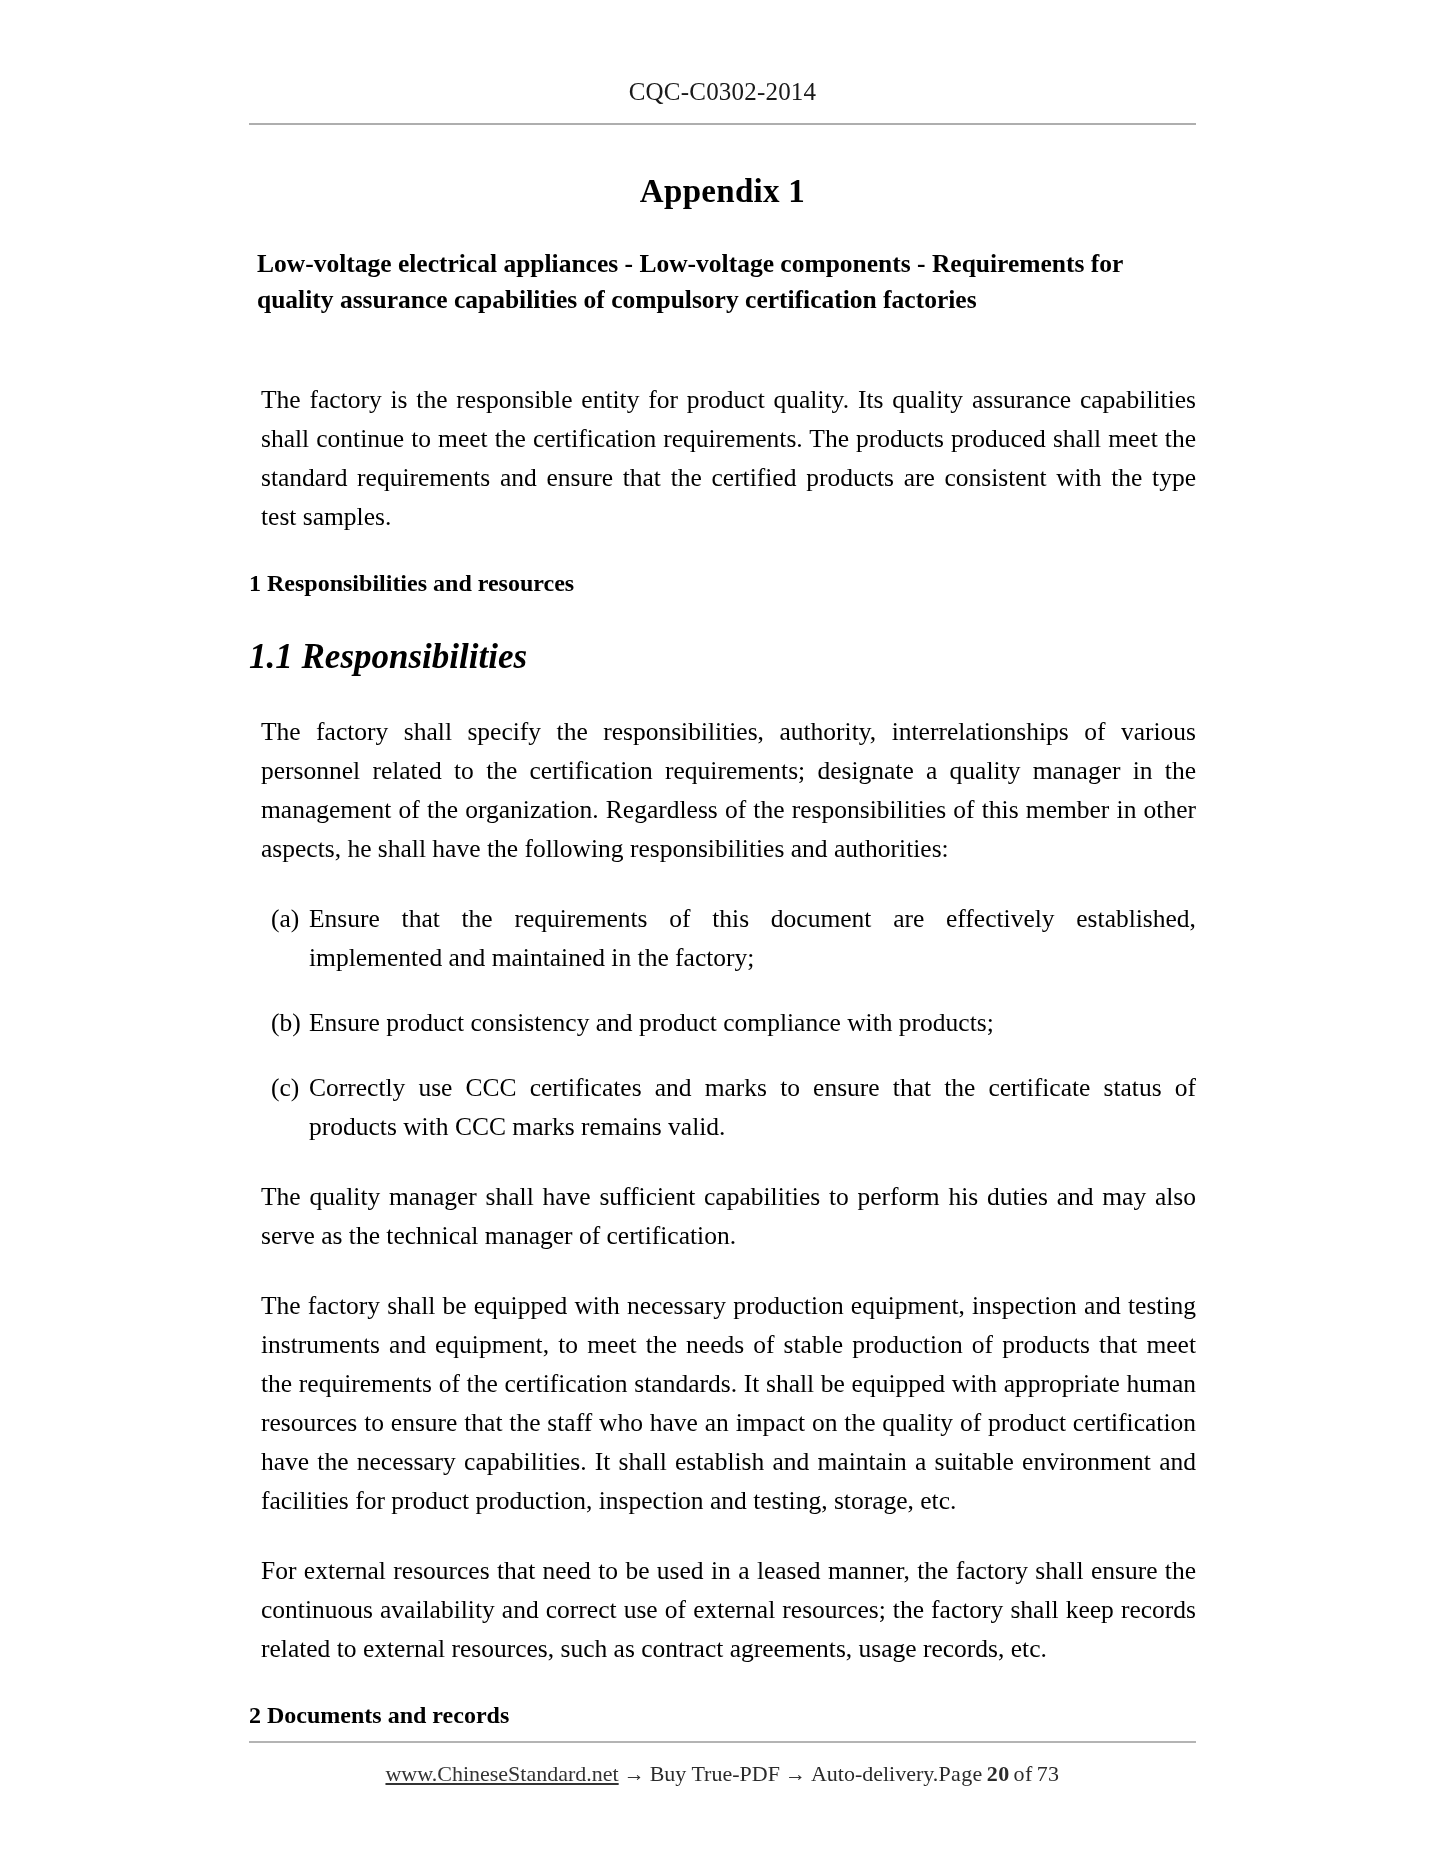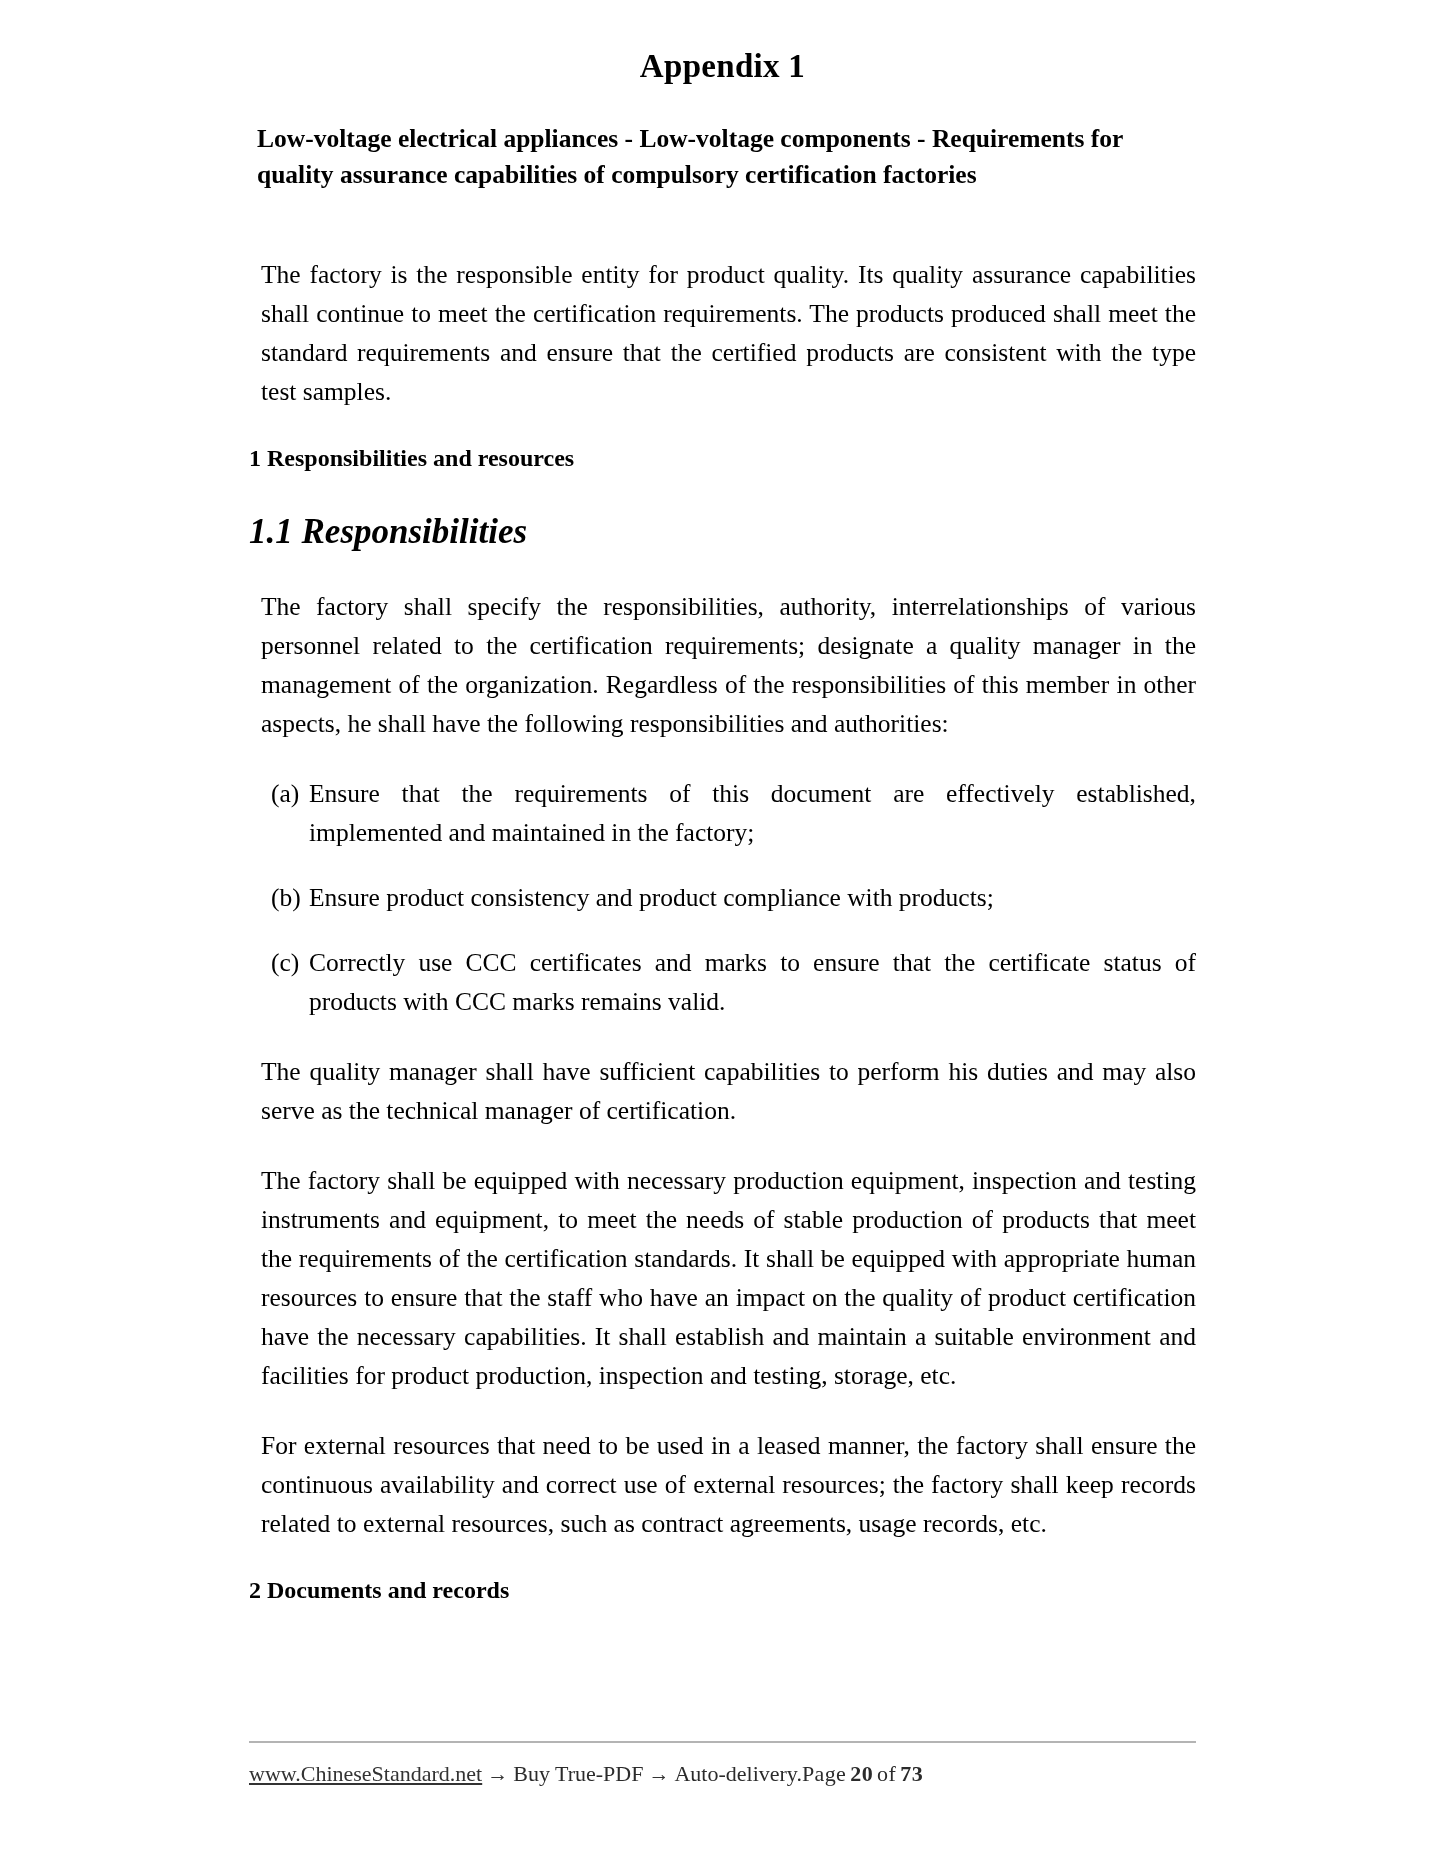--- a/index.html
+++ b/index.html
@@ -119,21 +119,21 @@
     top: 1741px;
     width: 947px;
   }
   .footer-rule {
     border-top: 2px solid #b4b4b4;
     width: 100%;
   }
   .footer-row {
     display: flex;
     align-items: baseline;
-    justify-content: flex-start;
+    justify-content: center;
     margin-top: 18px;
     font-size: 22px;
     color: #2b2b2b;
   }
   .footer-left {
     white-space: nowrap;
   }
   .footer-link {
     text-decoration: underline;
     color: #333333;
@@ -145,31 +145,35 @@
   }
   .footer-right {
     white-space: nowrap;
     letter-spacing: 0.4px;
   }
   .footer-right .pagenum {
     font-weight: bold;
     padding: 0 4px;
   }
   .footer-right .pagetotal {
-    font-weight: bold;
+    font-weight: normal;
     padding-left: 4px;
   }
 </style>
 </head>
 <body>
 
 <div class="page">
 
   <div class="content">
 
+    <div class="header">
+      <div class="header-title">CQC-C0302-2014</div>
+      <div class="header-rule"></div>
+    </div>
 
     <div class="appendix-title">Appendix 1</div>
 
     <div class="doc-subtitle">
       <span>Low-voltage electrical appliances - Low-voltage components - Requirements for</span>
       <span>quality assurance capabilities of compulsory certification factories</span>
     </div>
 
     <div class="body-area">
 

